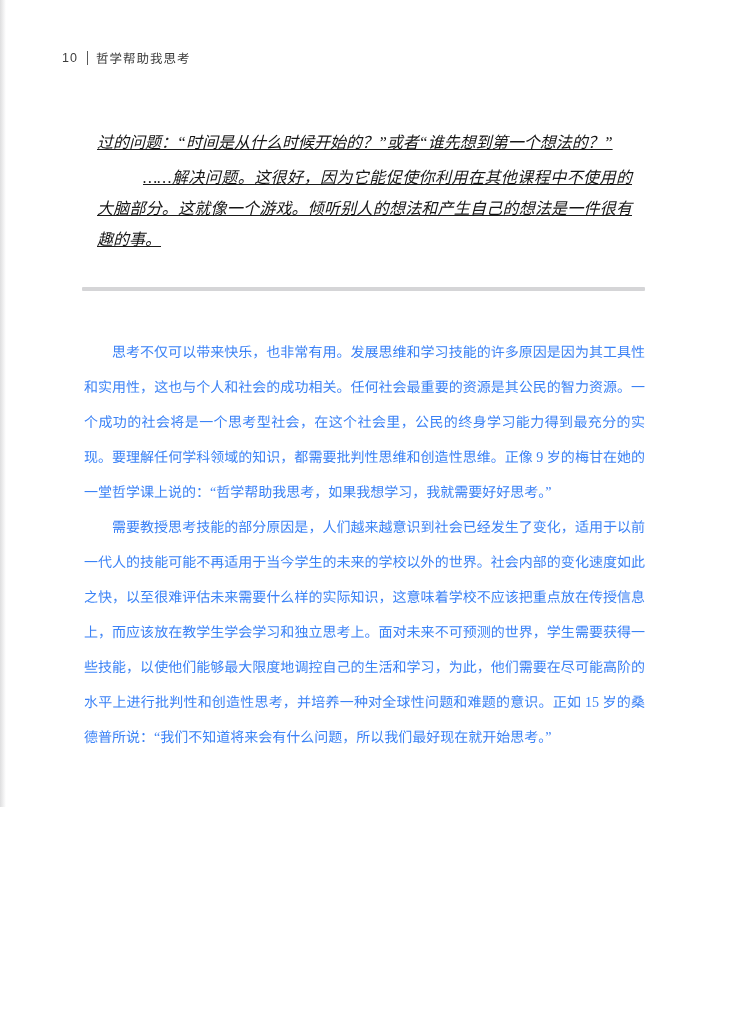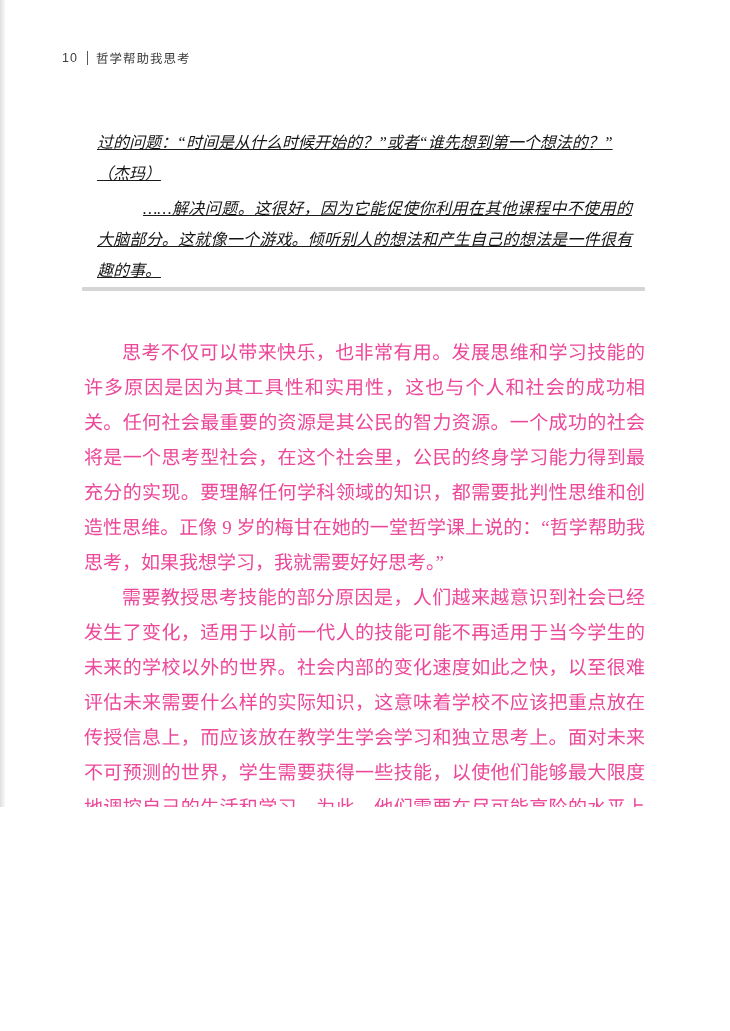--- a/index.html
+++ b/index.html
@@ -68,24 +68,24 @@
     top: 287px;
     width: 563px;
     height: 4px;
     border-radius: 1px;
   }
   .body-text {
     position: absolute;
     left: 84px;
     top: 335px;
     width: 561px;
-    font-size: 19px;
+    font-size: 14px;
     line-height: 35px;
     text-align: justify;
-    color: #ec4899;
+    color: #3b82f6;
   }
   .body-text p {
     margin: 0;
     text-indent: 2em;
   }
 </style>
 </head>
 <body>
 
 <div class="page">
@@ -94,21 +94,20 @@
 
   <header class="running-header">
     <span>10</span>
     <span class="header-rule"></span>
     <span>哲学帮助我思考</span>
   </header>
 
   <section class="quotes">
     <blockquote class="quote">
       <p>过的问题：“时间是从什么时候开始的？”或者“谁先想到第一个想法的？”</p>
-      <p class="quote-attribution">（杰玛）</p>
     </blockquote>
     <blockquote class="quote">
       <p class="indented">……解决问题。这很好，因为它能促使你利用在其他课程中不使用的大脑部分。这就像一个游戏。倾听别人的想法和产生自己的想法是一件很有趣的事。</p>
     </blockquote>
   </section>
 
   <div class="section-divider" style="background: rgb(213, 213, 215);"></div>
 
   <main class="body-text">
     <p>思考不仅可以带来快乐，也非常有用。发展思维和学习技能的许多原因是因为其工具性和实用性，这也与个人和社会的成功相关。任何社会最重要的资源是其公民的智力资源。一个成功的社会将是一个思考型社会，在这个社会里，公民的终身学习能力得到最充分的实现。要理解任何学科领域的知识，都需要批判性思维和创造性思维。正像 9 岁的梅甘在她的一堂哲学课上说的：“哲学帮助我思考，如果我想学习，我就需要好好思考。”</p>

